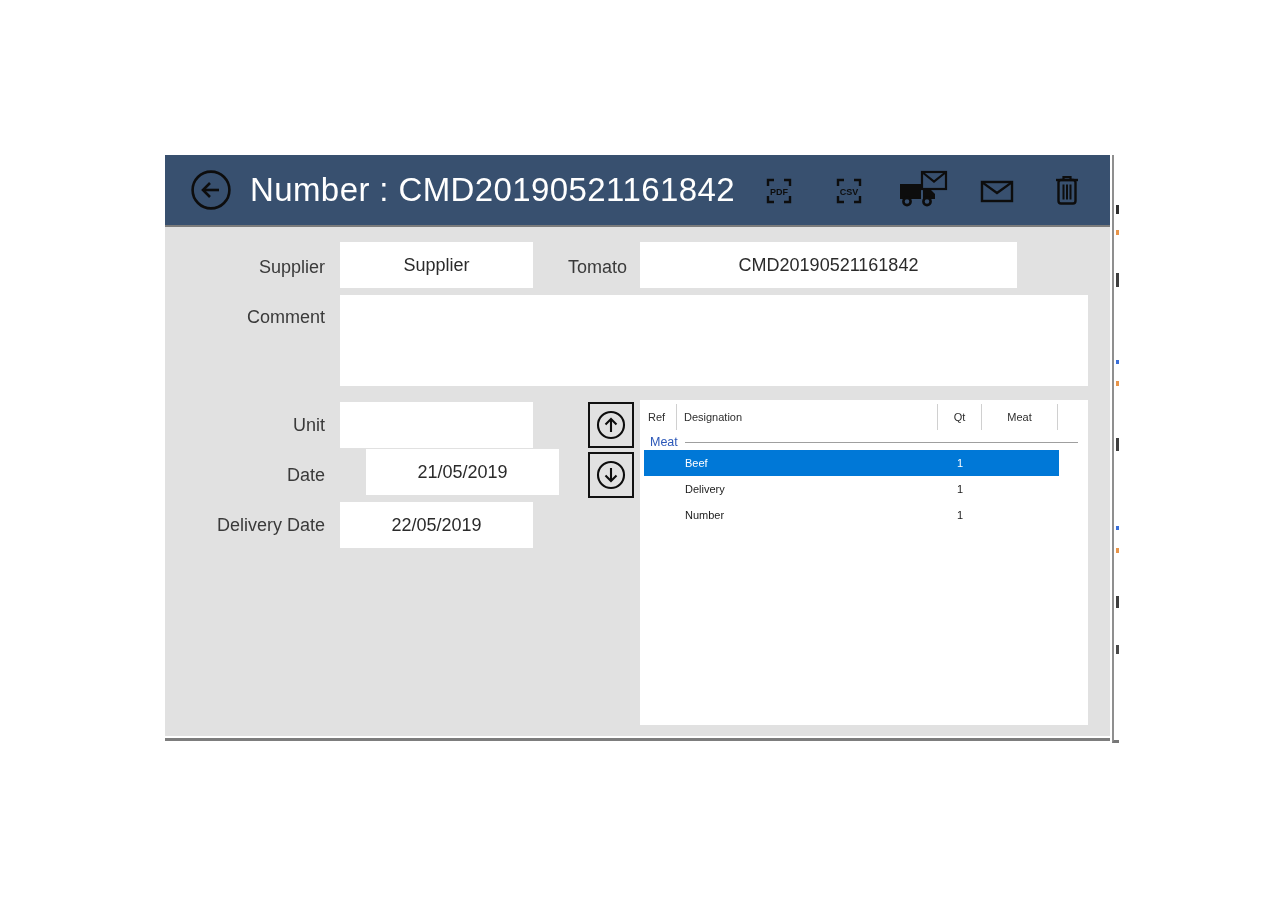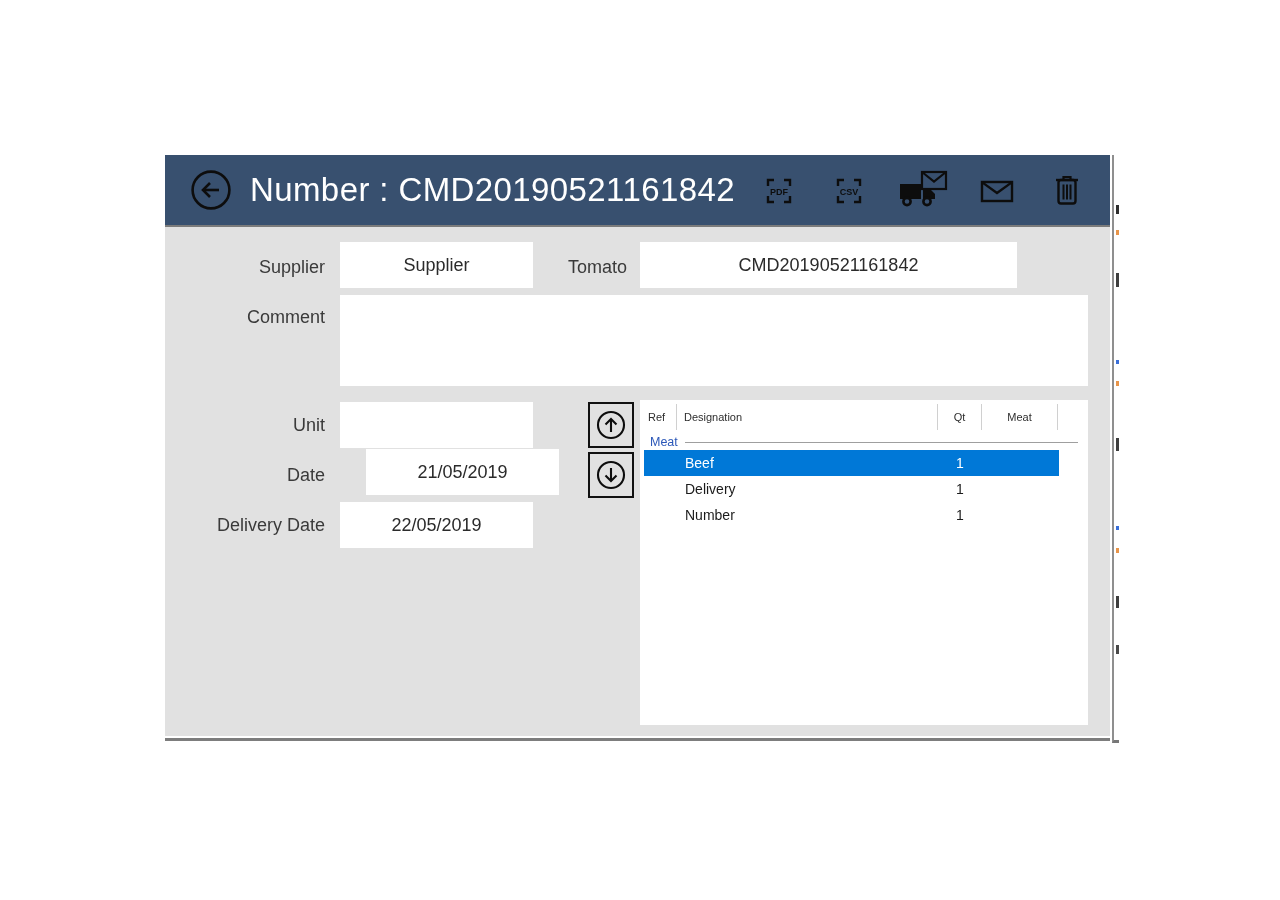--- a/index.html
+++ b/index.html
@@ -64,21 +64,21 @@
   .th-designation { width:261px; padding-left:7px; }
   .th-qt   { width:44px;  text-align:center; }
   .th-unit { width:76px;  text-align:center; }
 
   .group-row { display:flex; align-items:center; padding-left:10px;
                color:#2B57B8; font-size:12.5px; }
   .group-meat { height:16px; }
   .group-veg  { height:23px; }
   .group-rule { flex:1; height:1px; background:#9f9f9f; margin-left:7px; margin-right:10px; }
 
-  .item-row { position:relative; height:26px; line-height:26px; font-size:14px; color:#1b1b1b; }
+  .item-row { position:relative; height:26px; line-height:26px; font-size:11px; color:#1b1b1b; }
   .item-row span { position:absolute; z-index:1; }
   .cell-ref  { left:8px; }
   .cell-designation { left:45px; }
   .cell-qt   { left:298px; width:44px; text-align:center; }
   .cell-unit { left:342px; width:76px; text-align:center; }
   .sel-bg { display:none; }
   .item-row.selected { color:#ffffff; }
   .item-row.selected .sel-bg { display:block; position:absolute; left:4px; right:29px;
                                top:0; bottom:0; background:#0078D7; z-index:0; }
 

